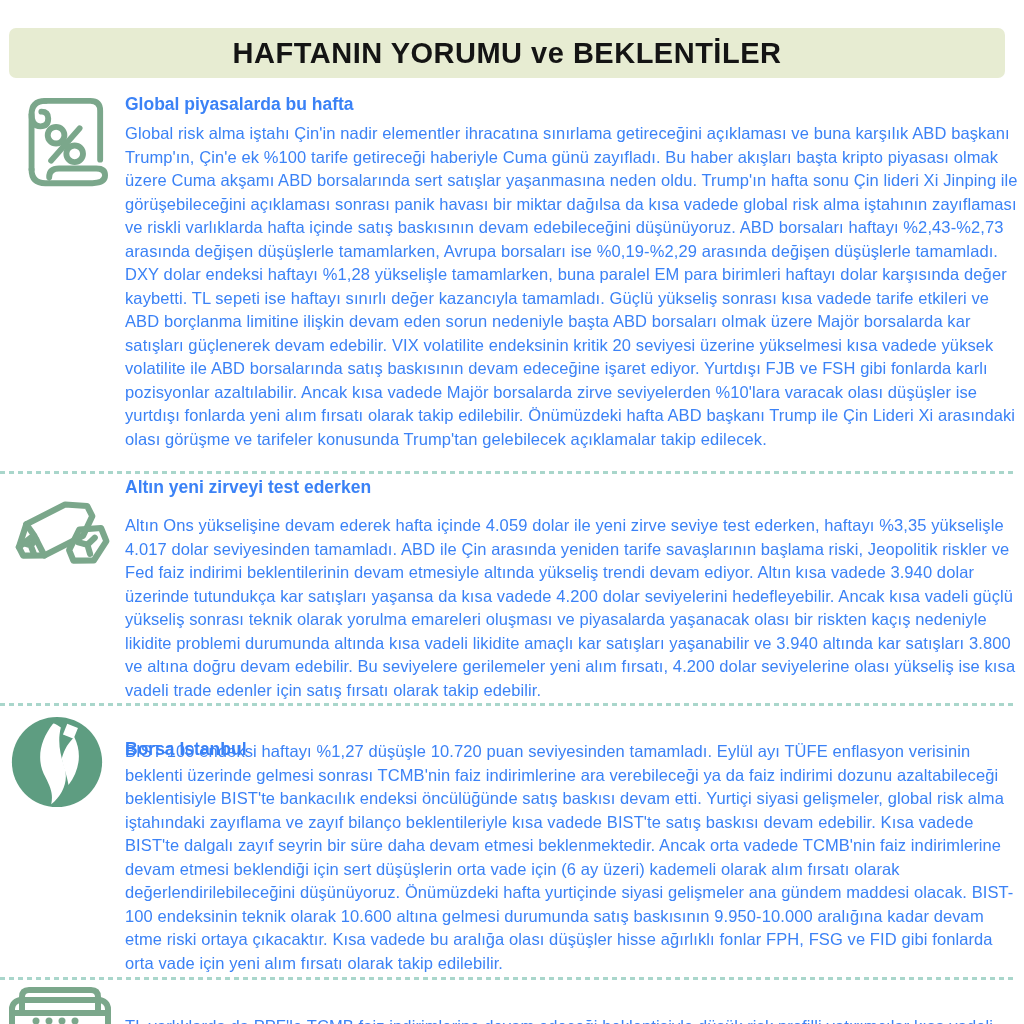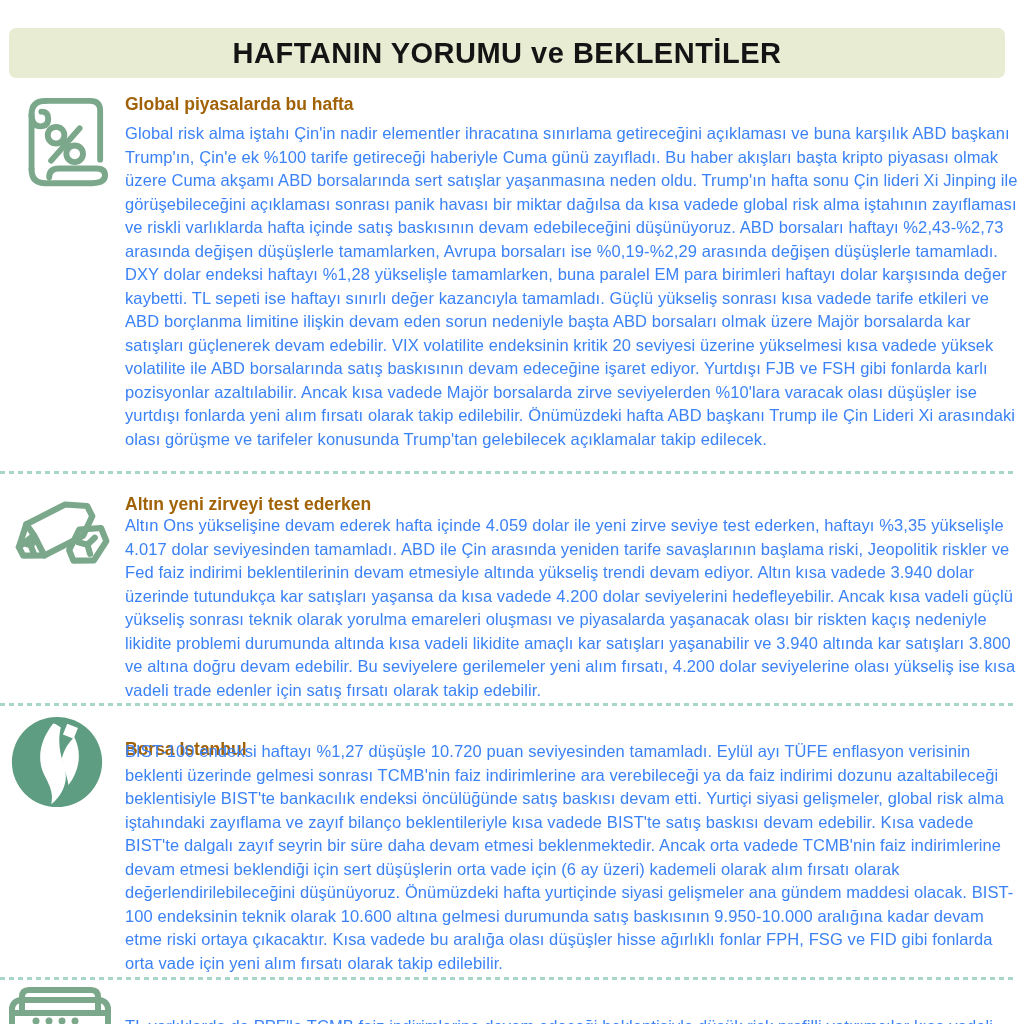--- a/index.html
+++ b/index.html
@@ -16,21 +16,21 @@
     background: #e7ecd2; border-radius: 7px;
     display: flex; align-items: center; justify-content: center;
   }
   .title-band h1 {
     margin: 0; font-size: 29px; font-weight: 800; letter-spacing: 0.5px;
     color: #141414;
   }
 
   .sec-heading {
     position: absolute; left: 125px;
-    font-size: 17.5px; font-weight: 700; color: #a16207;
+    font-size: 17.5px; font-weight: 700; color: #3b82f6;
   }
   .sec-body {
     position: absolute; left: 125px; width: 893px;
     font-size: 16.5px; line-height: 23.5px; color: #3b82f6;
     text-align: left; letter-spacing: 0.1px;
   }
   .sep {
     position: absolute; left: 0; right: 0; height: 3px;
     background: repeating-linear-gradient(90deg, #a9d6cb 0 5px, transparent 5px 9px);
   }
@@ -68,21 +68,21 @@
         <path d="M6 44 L24 26 H70 L90 38 V50 L72 64 H26 L6 54 Z"></path>
         <path d="M24 26 L26 40 L6 44 M26 40 L26 64"></path>
         <path d="M18 48 L11 41 M18 48 L26 45 M18 48 L17 57"></path>
       </g>
       <g transform="translate(56,50) rotate(-22)">
         <path d="M2 18 L20 2 L42 9 L42 24 L22 38 L2 30 Z"></path>
         <path d="M22 20 L14 14 M22 20 L32 16 M22 20 L21 30"></path>
       </g>
     </svg>
   </div>
-  <div class="sec-heading" style="top:494px;">Altın yeni zirveyi test ederken</div>
+  <div class="sec-heading" style="top:477px;">Altın yeni zirveyi test ederken</div>
   <div class="sec-body" style="top:514px;">Altın Ons yükselişine devam ederek hafta içinde 4.059 dolar ile yeni zirve seviye test ederken, haftayı %3,35 yükselişle 4.017 dolar seviyesinden tamamladı. ABD ile Çin arasında yeniden tarife savaşlarının başlama riski, Jeopolitik riskler ve Fed faiz indirimi beklentilerinin devam etmesiyle altında yükseliş trendi devam ediyor. Altın kısa vadede 3.940 dolar üzerinde tutundukça kar satışları yaşansa da kısa vadede 4.200 dolar seviyelerini hedefleyebilir. Ancak kısa vadeli güçlü yükseliş sonrası teknik olarak yorulma emareleri oluşması ve piyasalarda yaşanacak olası bir riskten kaçış nedeniyle likidite problemi durumunda altında kısa vadeli likidite amaçlı kar satışları yaşanabilir ve 3.940 altında kar satışları 3.800 ve altına doğru devam edebilir. Bu seviyelere gerilemeler yeni alım fırsatı, 4.200 dolar seviyelerine olası yükseliş ise kısa vadeli trade edenler için satış fırsatı olarak takip edebilir.</div>
 
   <div class="sep" style="top:703px;"></div>
 
   <div class="icon-box" style="left:9px; top:714px; width:96px; height:96px;">
     <svg width="96" height="96" viewBox="0 0 100 100">
       <circle cx="50" cy="50" r="47" fill="#5e9d81"></circle>
       <path fill="#ffffff" d="M46 10 C32 28 28 48 38 66 C44 78 46 84 44 94 C56 84 62 70 58 56 C54 44 50 30 54 14 C51 12 48 10 46 10 Z"></path>
       <path fill="#ffffff" d="M68 24 C76 40 74 58 62 74 C60 62 56 54 55 46 C58 36 62 30 68 24 Z"></path>
       <rect x="58" y="12" width="12" height="12" fill="#ffffff" transform="rotate(22 64 18)"></rect>

